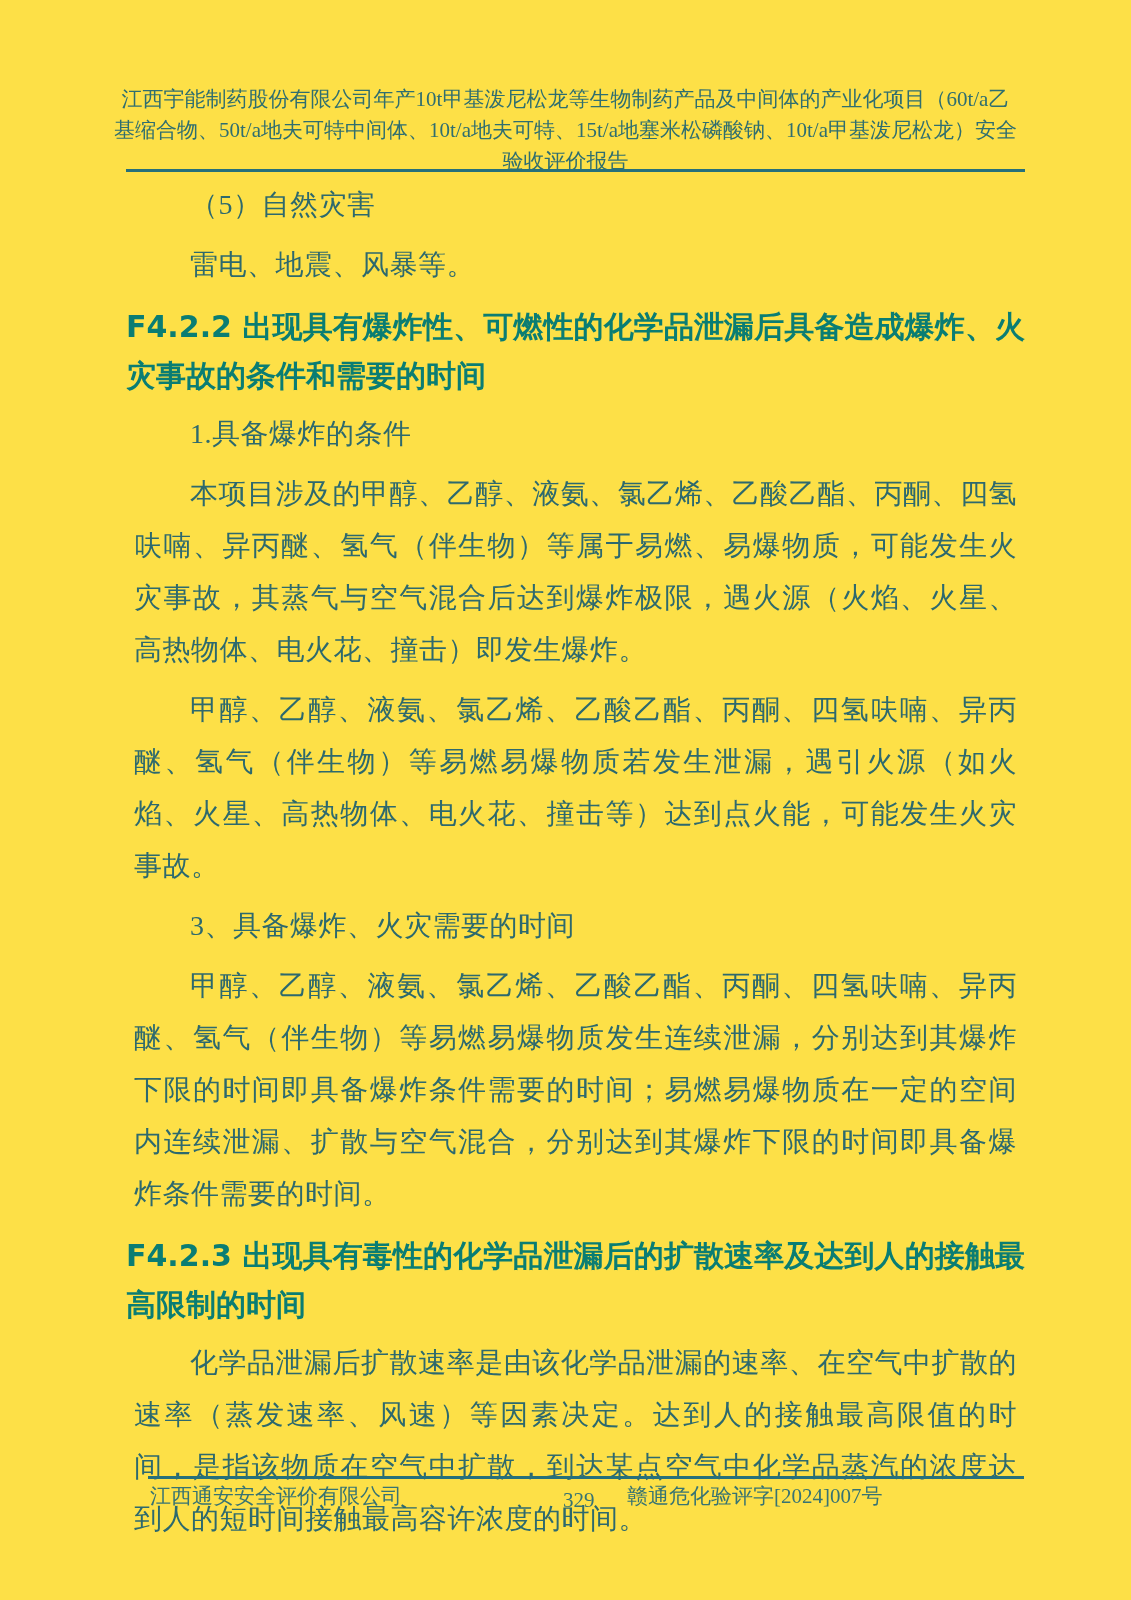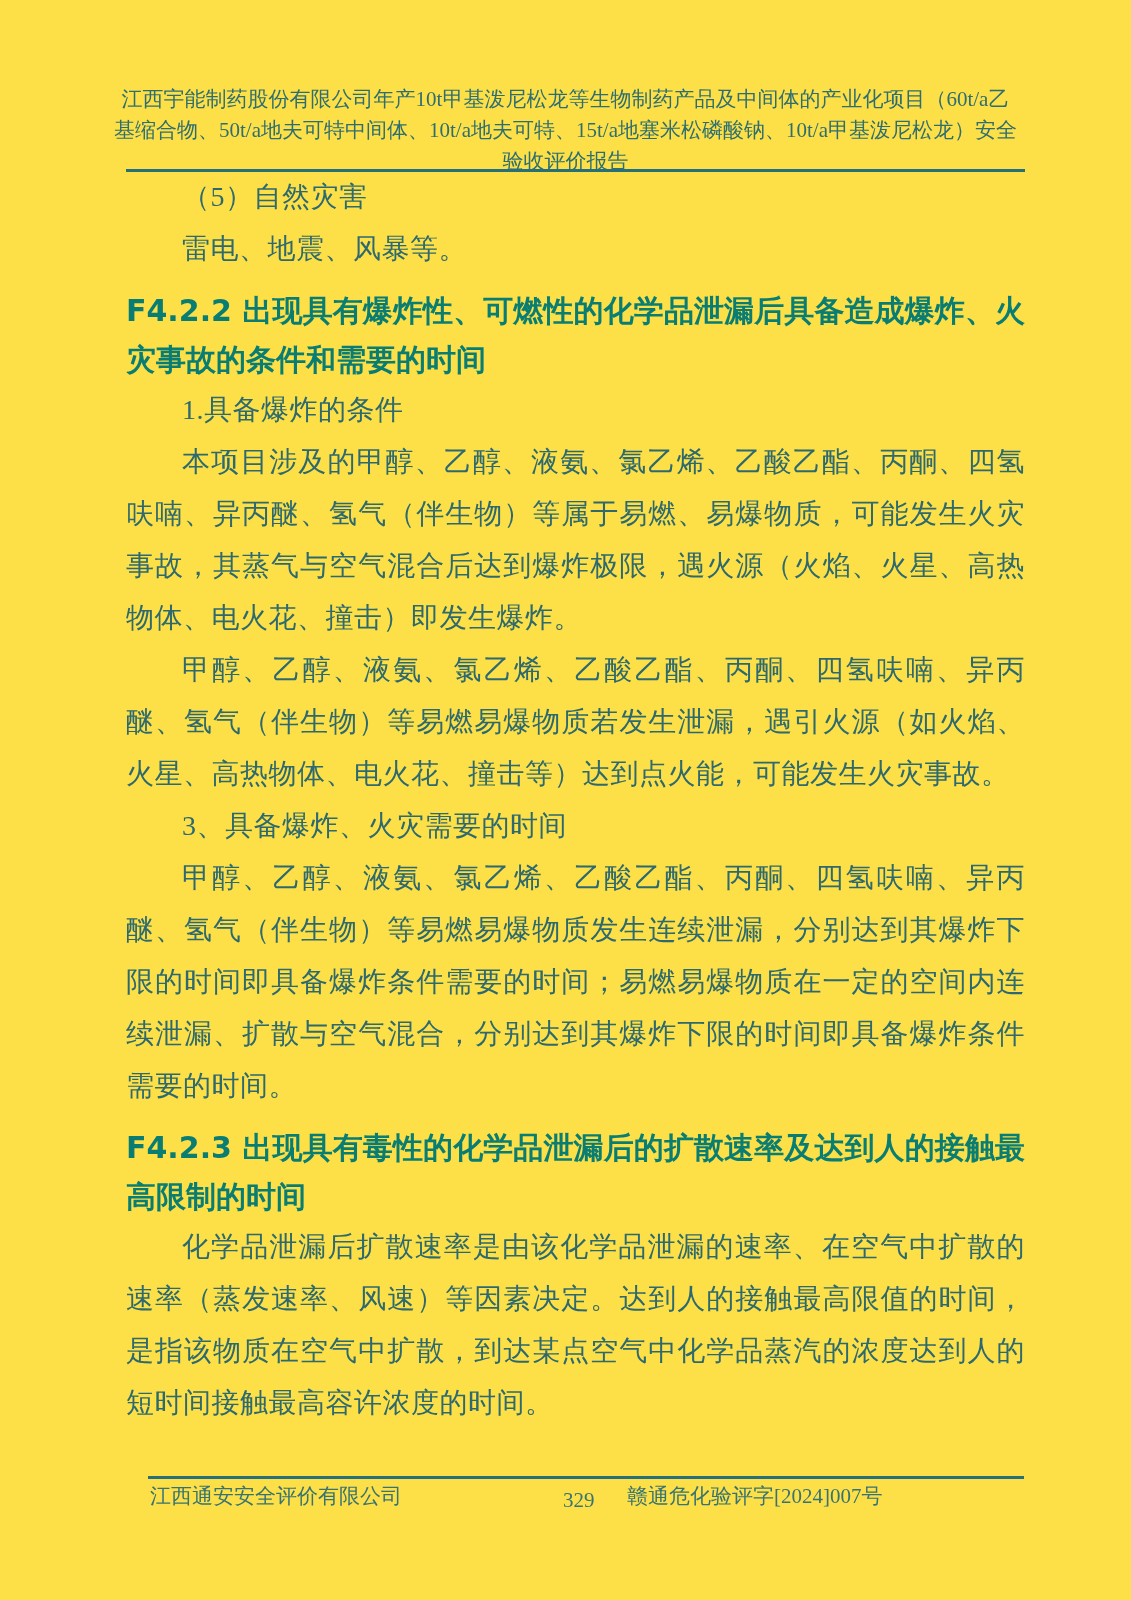--- a/index.html
+++ b/index.html
@@ -34,21 +34,21 @@
     border-top: 3px solid #27707a;
   }
   .content {
     position: absolute;
     left: 126px;
     top: 171px;
     width: 899px;
     color: #2d696e;
   }
   .para {
-    margin: 0;
+    margin: 8px;
     font-size: 28px;
     line-height: 52px;
     text-indent: 2em;
     text-align: justify;
     letter-spacing: 0.5px;
   }
   .heading {
     margin: 11px 0 0 0;
     font-size: 30px;
     line-height: 49px;

